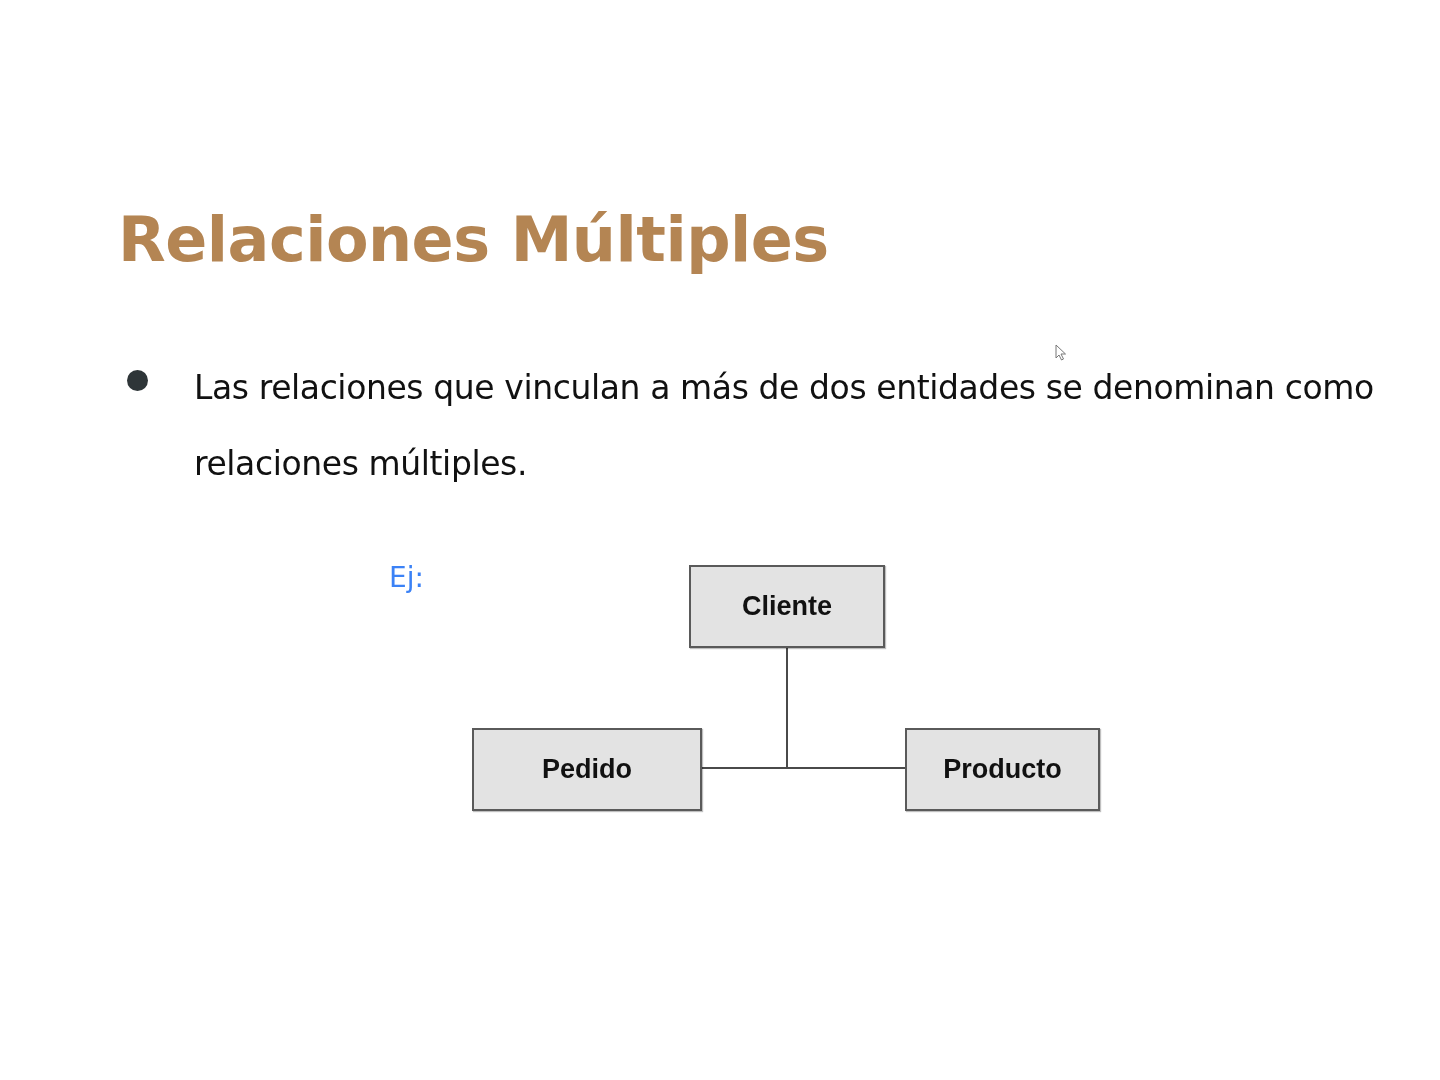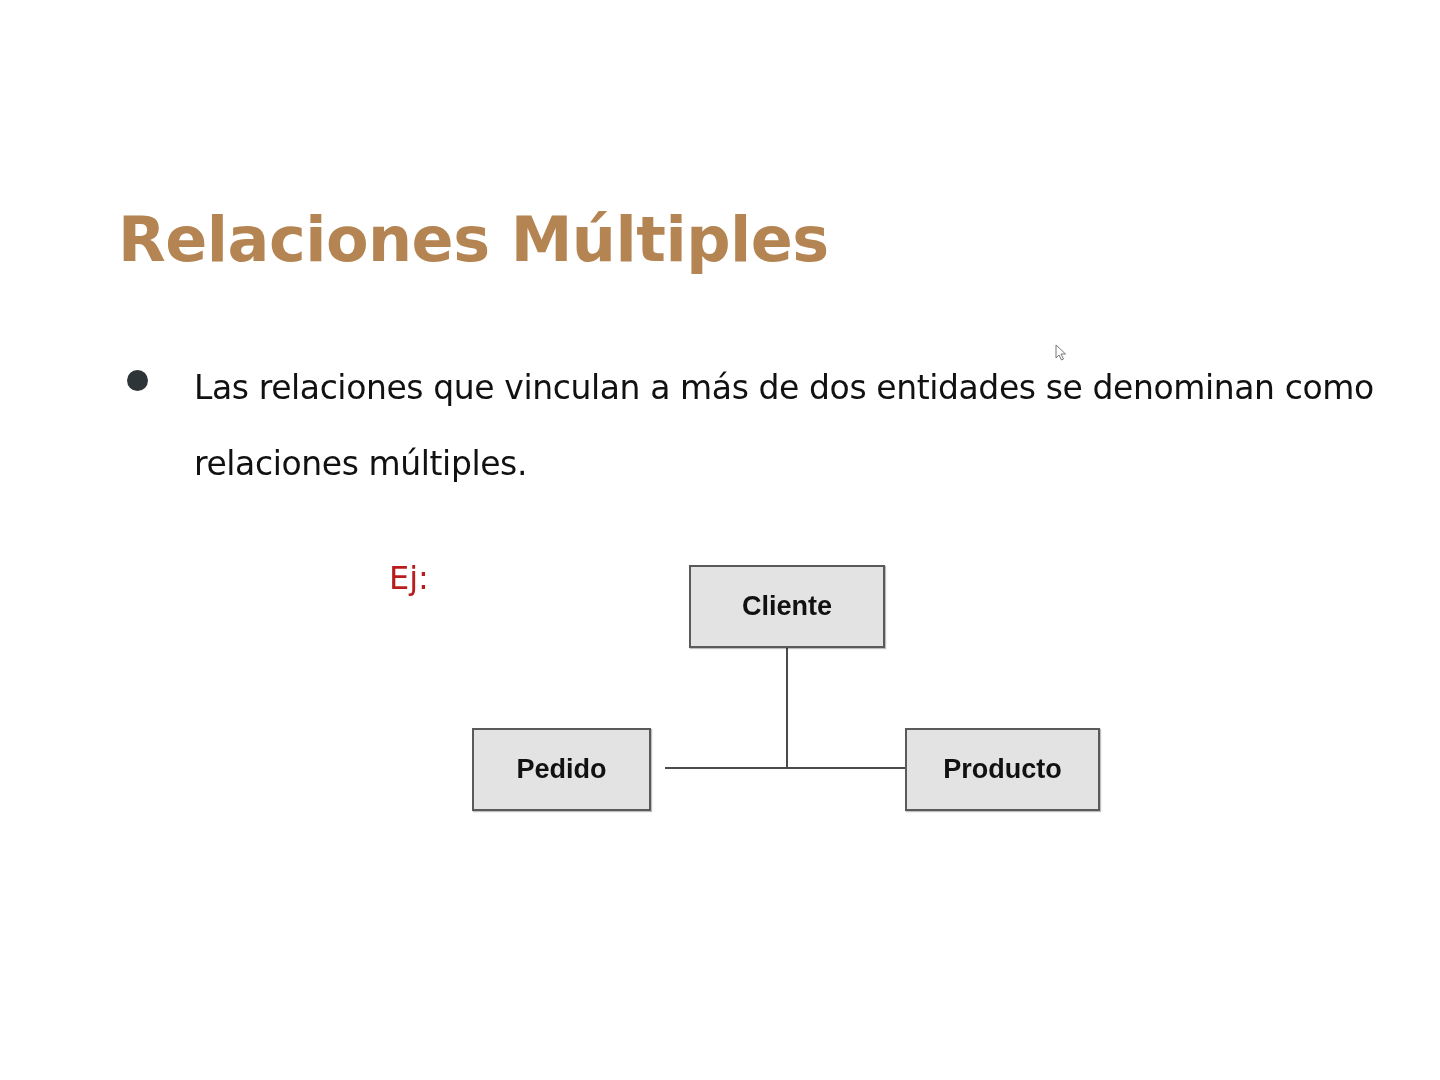--- a/index.html
+++ b/index.html
@@ -17,21 +17,21 @@
       position: absolute; left: 127px; top: 370px; width: 21px; height: 21px;
       border-radius: 50%; background: #2e3538;
     }
     .bullet-text {
       position: absolute; left: 194px; top: 350px; width: 1180px;
       font-family: "DejaVu Sans", sans-serif; font-size: 33px; line-height: 76px;
       color: #111111; letter-spacing: -0.4px;
     }
     .ej {
       position: absolute; left: 389px; top: 556px;
-      font-family: "DejaVu Sans", sans-serif; font-size: 32px; color: #b91c1c; line-height: 44px;
+      font-family: "DejaVu Sans", sans-serif; font-size: 28px; color: #3b82f6; line-height: 44px;
     }
     .box {
       position: absolute; background: #e3e3e3; border: 2px solid #5a5a5a; box-sizing: border-box;
       display: flex; align-items: center; justify-content: center;
       font-family: "Liberation Sans", sans-serif; font-weight: 700; font-size: 27px; color: #111;
       box-shadow: 1px 1px 1px rgba(0,0,0,0.25);
     }
     .line { position: absolute; background: #4a4a4a; }
     .cursor { position: absolute; left: 1055px; top: 344px; }
   </style>
@@ -46,21 +46,21 @@
 <div class="ej">Ej:</div>
 
 <div>
 
   <div class="line" style="left:786px; top:646px; width:2px; height:123px;"></div>
   <div class="line" style="left:665px; top:767px; width:242px; height:2px;"></div>
 
   <div class="box" style="left:689px; top:565px; width:196px; height:83px;">
     <span>Cliente</span>
   </div>
-  <div class="box" style="left:472px; top:728px; width:179px; height:83px;">
+  <div class="box" style="left:472px; top:728px; width:230px; height:83px;">
     <span>Pedido</span>
   </div>
   <div class="box" style="left:905px; top:728px; width:195px; height:83px;">
     <span>Producto</span>
   </div>
 </div>
 
 <div class="cursor">
   <svg width="12" height="18" viewBox="0 0 12 18">
     <path d="M1 1 L1 14 L4 11 L6.5 16 L8.5 15 L6 10 L10.5 10 Z" fill="#ffffff" stroke="#777" stroke-width="1"></path>

